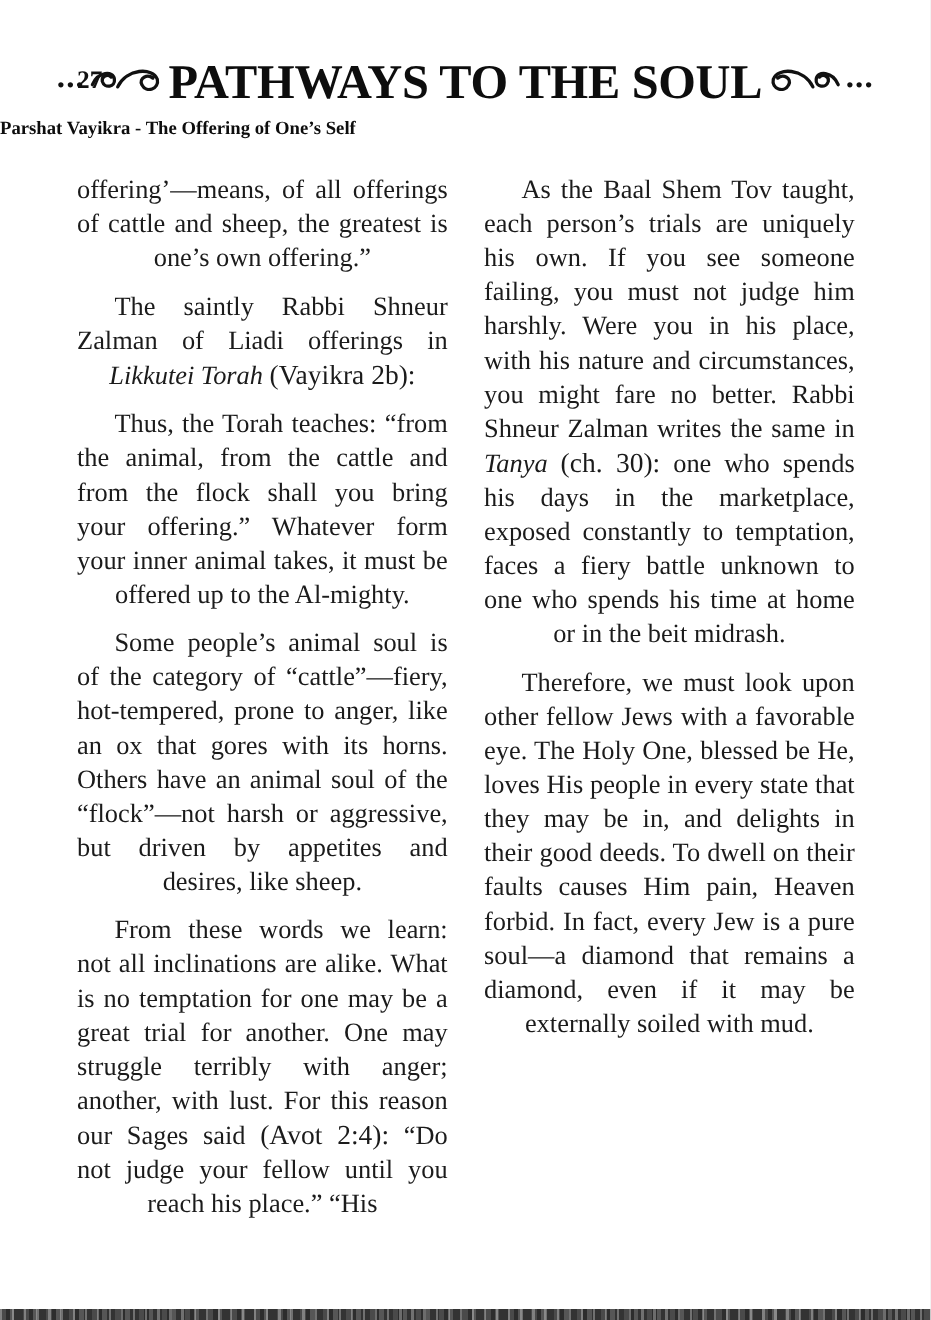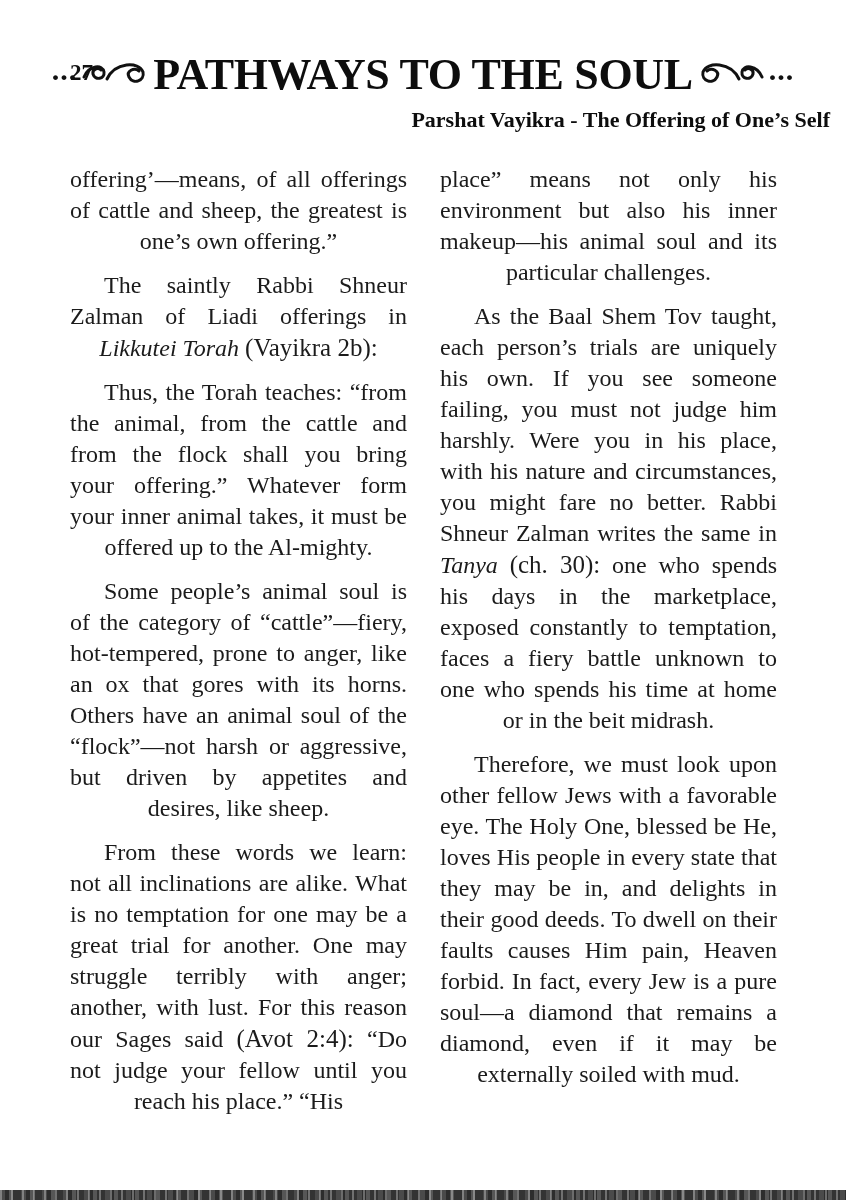--- a/index.html
+++ b/index.html
@@ -31,22 +31,22 @@
   }
   .flourish{width:66px;height:30px;display:block;}
   .flourish.mirror{transform:scaleX(-1);}
   h1.title{
     margin:0 2px;
     font-size:44px;font-weight:bold;letter-spacing:-0.3px;
     white-space:nowrap;color:#0d0d0d;
   }
   h2.subtitle{
     margin:9px 16px 0 0;
-    text-align:right;
-    font-size:22px;font-weight:bold;color:#0d0d0d;
+    text-align:left;
+    font-size:17px;font-weight:bold;color:#0d0d0d;
   }
   
   .columns{
     display:flex;gap:33px;
     padding:0 70px;
     margin-top:31px;
   }
   .column{width:337px;flex:0 0 337px;}
   p.para{
     margin:0 0 13px 0;
@@ -100,21 +100,20 @@
 
   <main class="columns">
     <div class="column">
         <p class="para no-indent"><span class="seg-n">offering’—means, of all offerings of cattle and sheep, the greatest is one’s own offering.”</span></p>
         <p class="para"><span class="seg-n">The saintly Rabbi Shneur Zalman of Liadi offerings in </span><span class="seg-i">Likkutei Torah</span><span class="seg-n"> </span><span class="seg-c">(Vayikra 2b):</span></p>
         <p class="para"><span class="seg-n">Thus, the Torah teaches: “from the animal, from the cattle and from the flock shall you bring your offering.” Whatever form your inner animal takes, it must be offered up to the Al-mighty.</span></p>
         <p class="para"><span class="seg-n">Some people’s animal soul is of the category of “cattle”—fiery, hot-tempered, prone to anger, like an ox that gores with its horns. Others have an animal soul of the “flock”—not harsh or aggressive, but driven by appetites and desires, like sheep.</span></p>
         <p class="para"><span class="seg-n">From these words we learn: not all inclinations are alike. What is no temptation for one may be a great trial for another. One may struggle terribly with anger; another, with lust. For this reason our Sages said </span><span class="seg-c">(Avot 2:4):</span><span class="seg-n"> “Do not judge your fellow until you reach his place.” “His</span></p>
       </div>
     <div class="column">
-        <p class="para no-indent"><span class="seg-n">place” means not only his environment but also his inner makeup—his animal soul and its particular challenges.</span></p>
         <p class="para"><span class="seg-n">As the Baal Shem Tov taught, each person’s trials are uniquely his own. If you see someone failing, you must not judge him harshly. Were you in his place, with his nature and circumstances, you might fare no better. Rabbi Shneur Zalman writes the same in </span><span class="seg-i">Tanya</span><span class="seg-n"> </span><span class="seg-c">(ch. 30):</span><span class="seg-n"> one who spends his days in the marketplace, exposed constantly to temptation, faces a fiery battle unknown to one who spends his time at home or in the beit midrash.</span></p>
         <p class="para"><span class="seg-n">Therefore, we must look upon other fellow Jews with a favorable eye. The Holy One, blessed be He, loves His people in every state that they may be in, and delights in their good deeds. To dwell on their faults causes Him pain, Heaven forbid. In fact, every Jew is a pure soul—a diamond that remains a diamond, even if it may be externally soiled with mud.</span></p>
       </div>
   </main>
 
   <div class="edge-band"></div>
 
 </div>
 
 </body></html>

